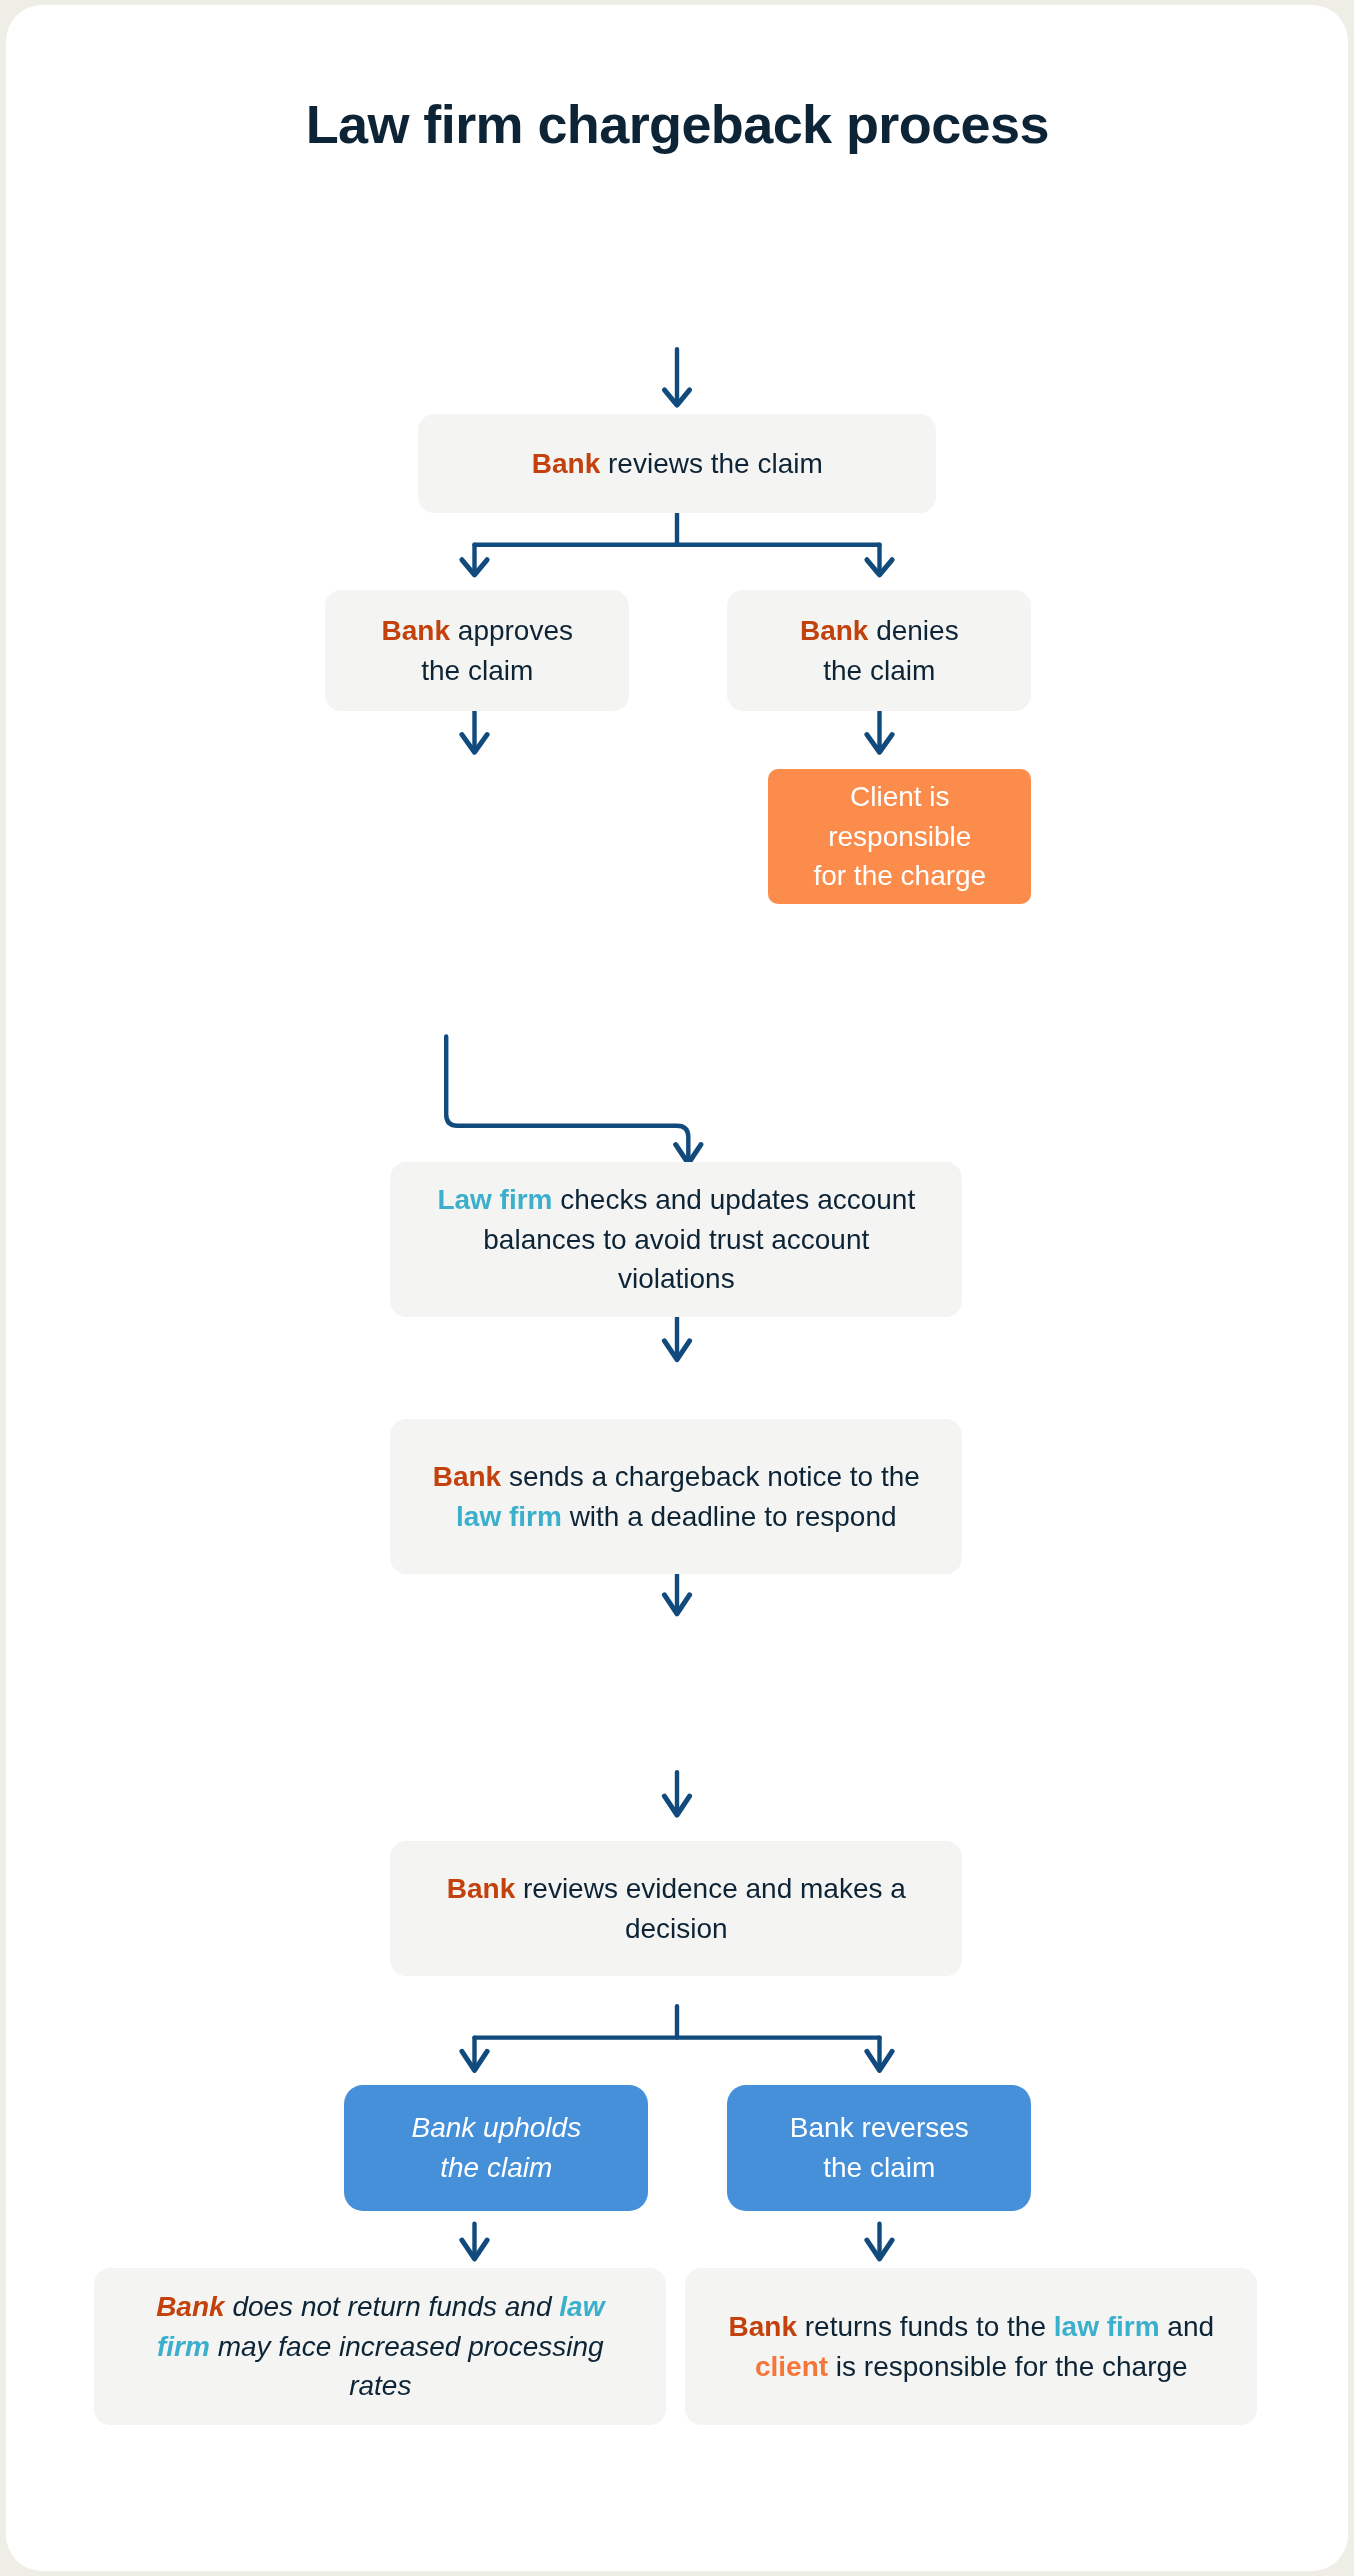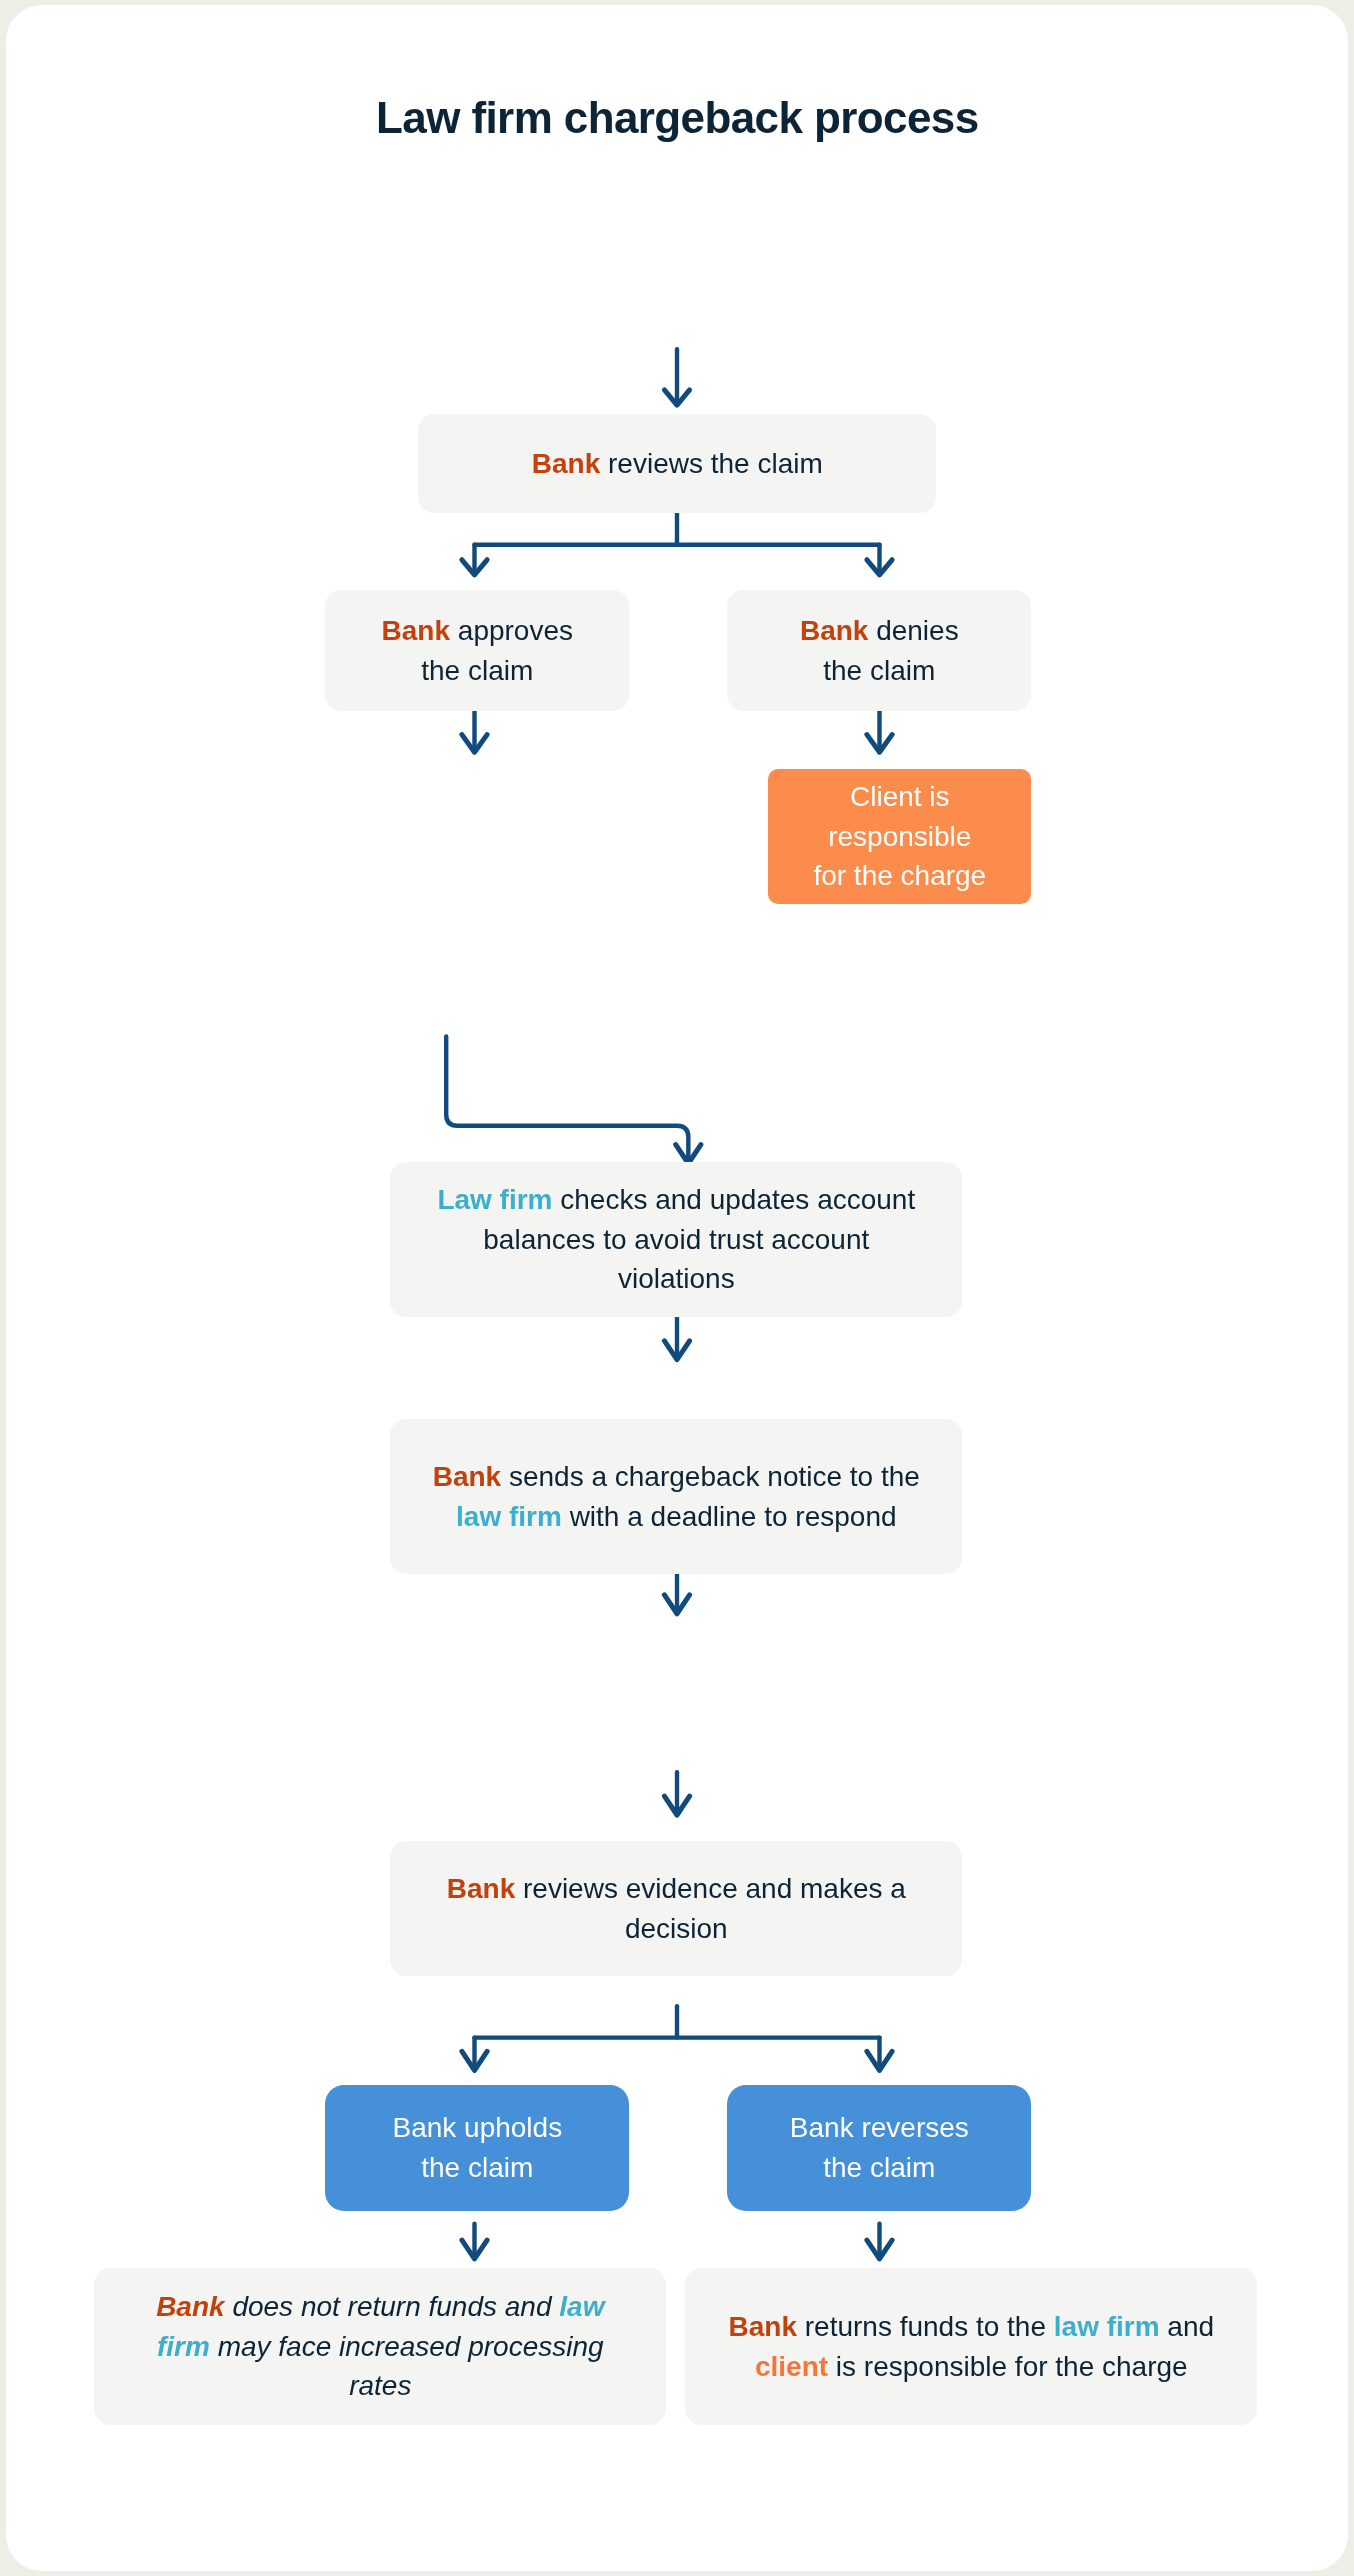--- a/index.html
+++ b/index.html
@@ -21,21 +21,21 @@
     border-radius: 36px;
     overflow: hidden;
   }
 
   .page-title {
     position: absolute;
     left: 0;
     top: 88px;
     width: 1342px;
     text-align: center;
-    font-size: 44px;
+    font-size: 54px;
     font-weight: 700;
     letter-spacing: -0.6px;
     color: #0D2436;
   }
 
   
   .node {
     position: absolute;
     display: flex;
     align-items: center;
@@ -142,21 +142,21 @@
 
   <div class="node" style="left:384px; top:1414px; width:572px; height:155px; padding-left:33px; padding-right:33px;">
     <span class="txt"><b class="bank">Bank</b> sends a chargeback notice to the <b class="lawfirm">law firm</b> with a deadline to respond</span>
   </div>
 
 
   <div class="node" style="left:384px; top:1836px; width:572px; height:135px; padding-left:38px; padding-right:38px;">
     <span class="txt"><b class="bank">Bank</b> reviews evidence and makes a decision</span>
   </div>
 
-  <div class="node blue" style="left:319px; top:2080px; width:304px; height:126px;">
+  <div class="node blue" style="left:338px; top:2080px; width:304px; height:126px;font-style:italic;">
     <span class="txt">Bank upholds<br>the claim</span>
   </div>
 
   <div class="node blue" style="left:721px; top:2080px; width:304px; height:126px;">
     <span class="txt">Bank reverses<br>the claim</span>
   </div>
 
   <div class="node" style="left:88px; top:2263px; width:572px; height:157px; padding-left:38px; padding-right:38px;font-style:italic;">
     <span class="txt"><b class="bank">Bank</b> does not return funds and <b class="lawfirm">law firm</b> may face increased processing rates</span>
   </div>

